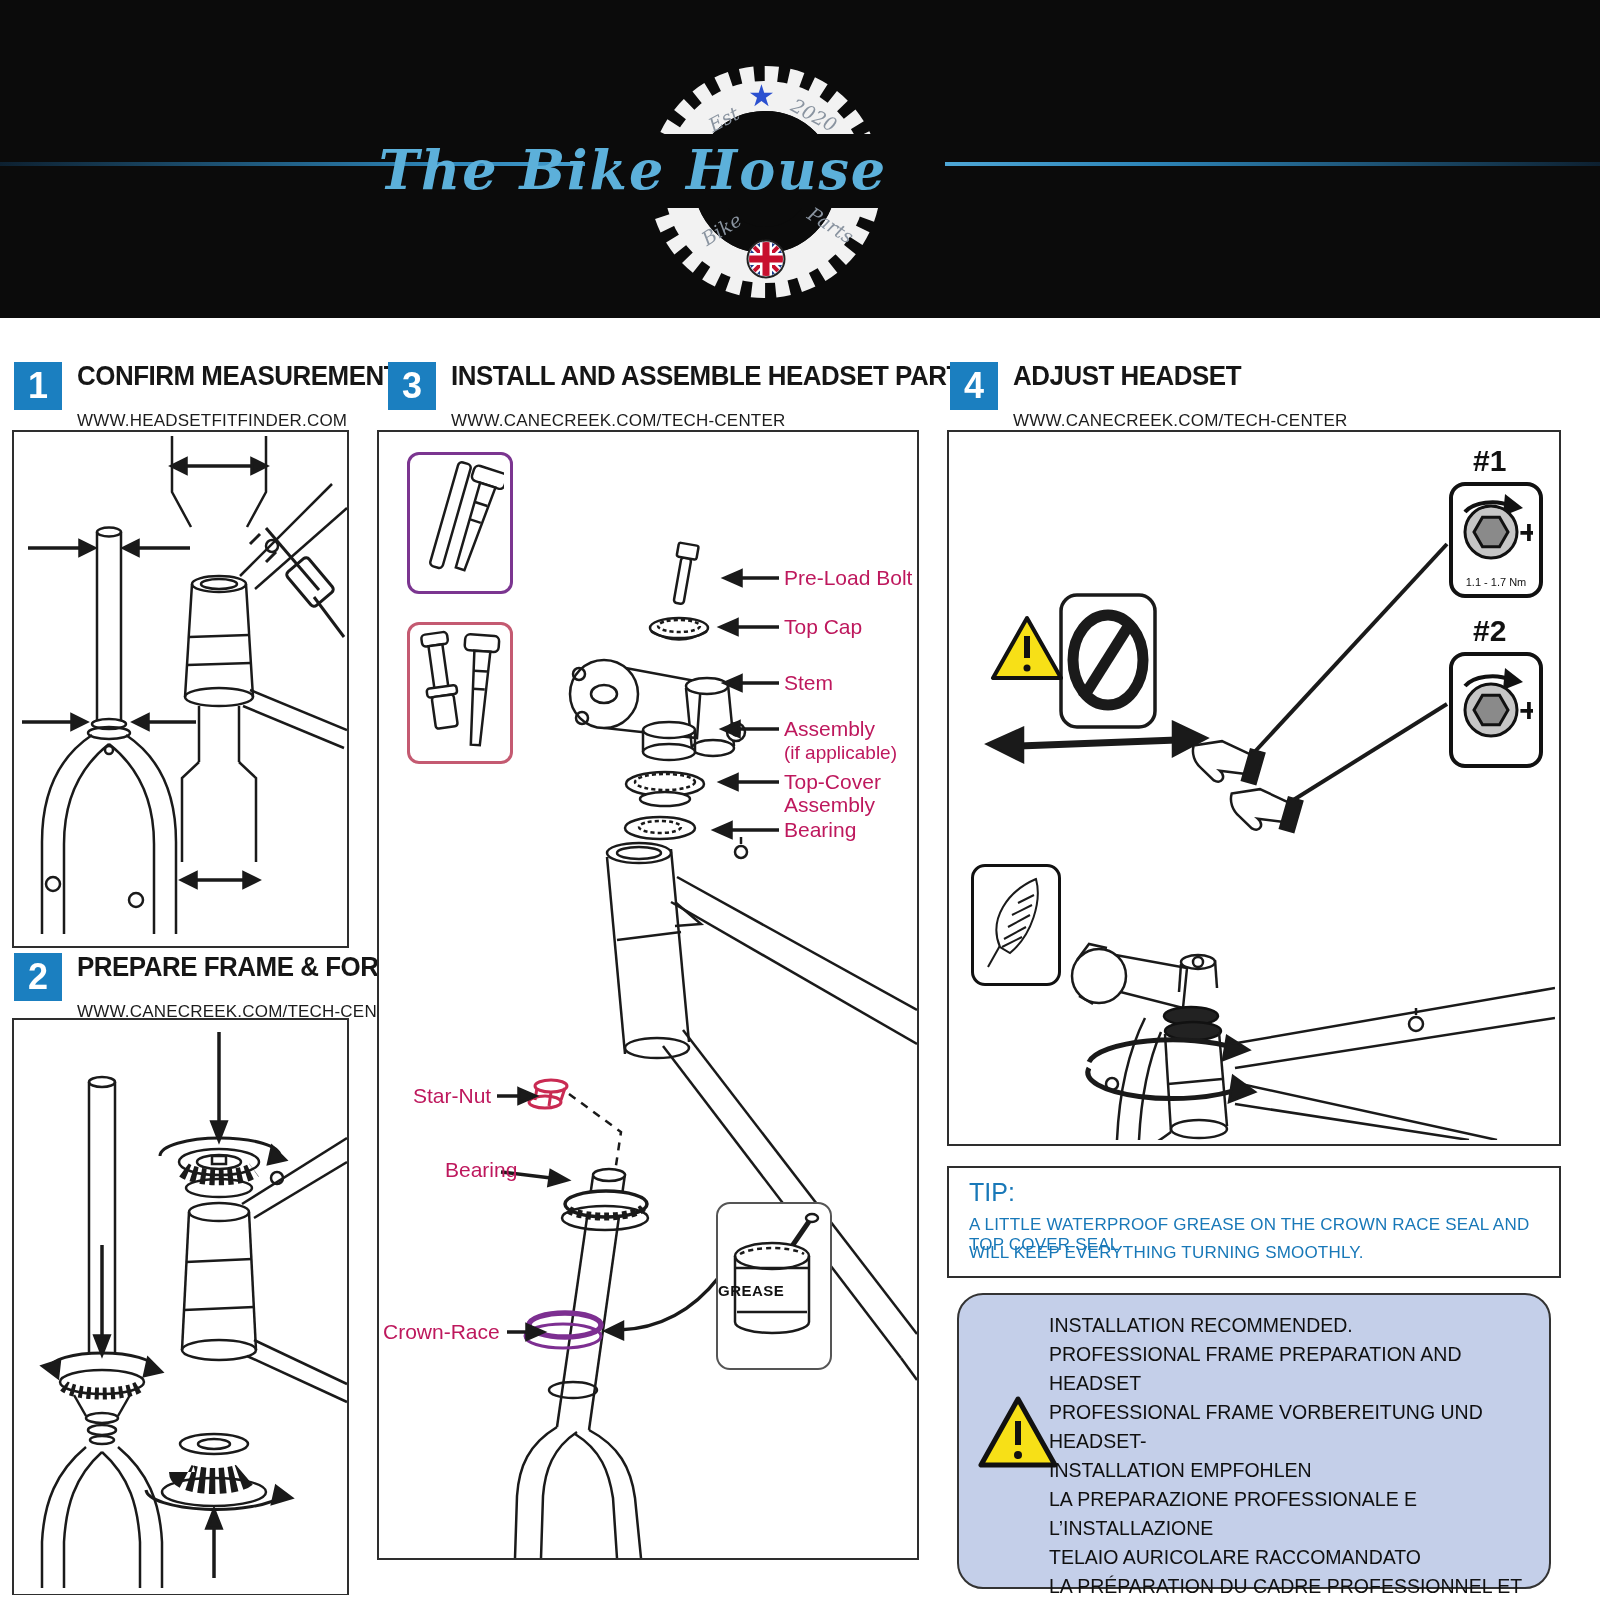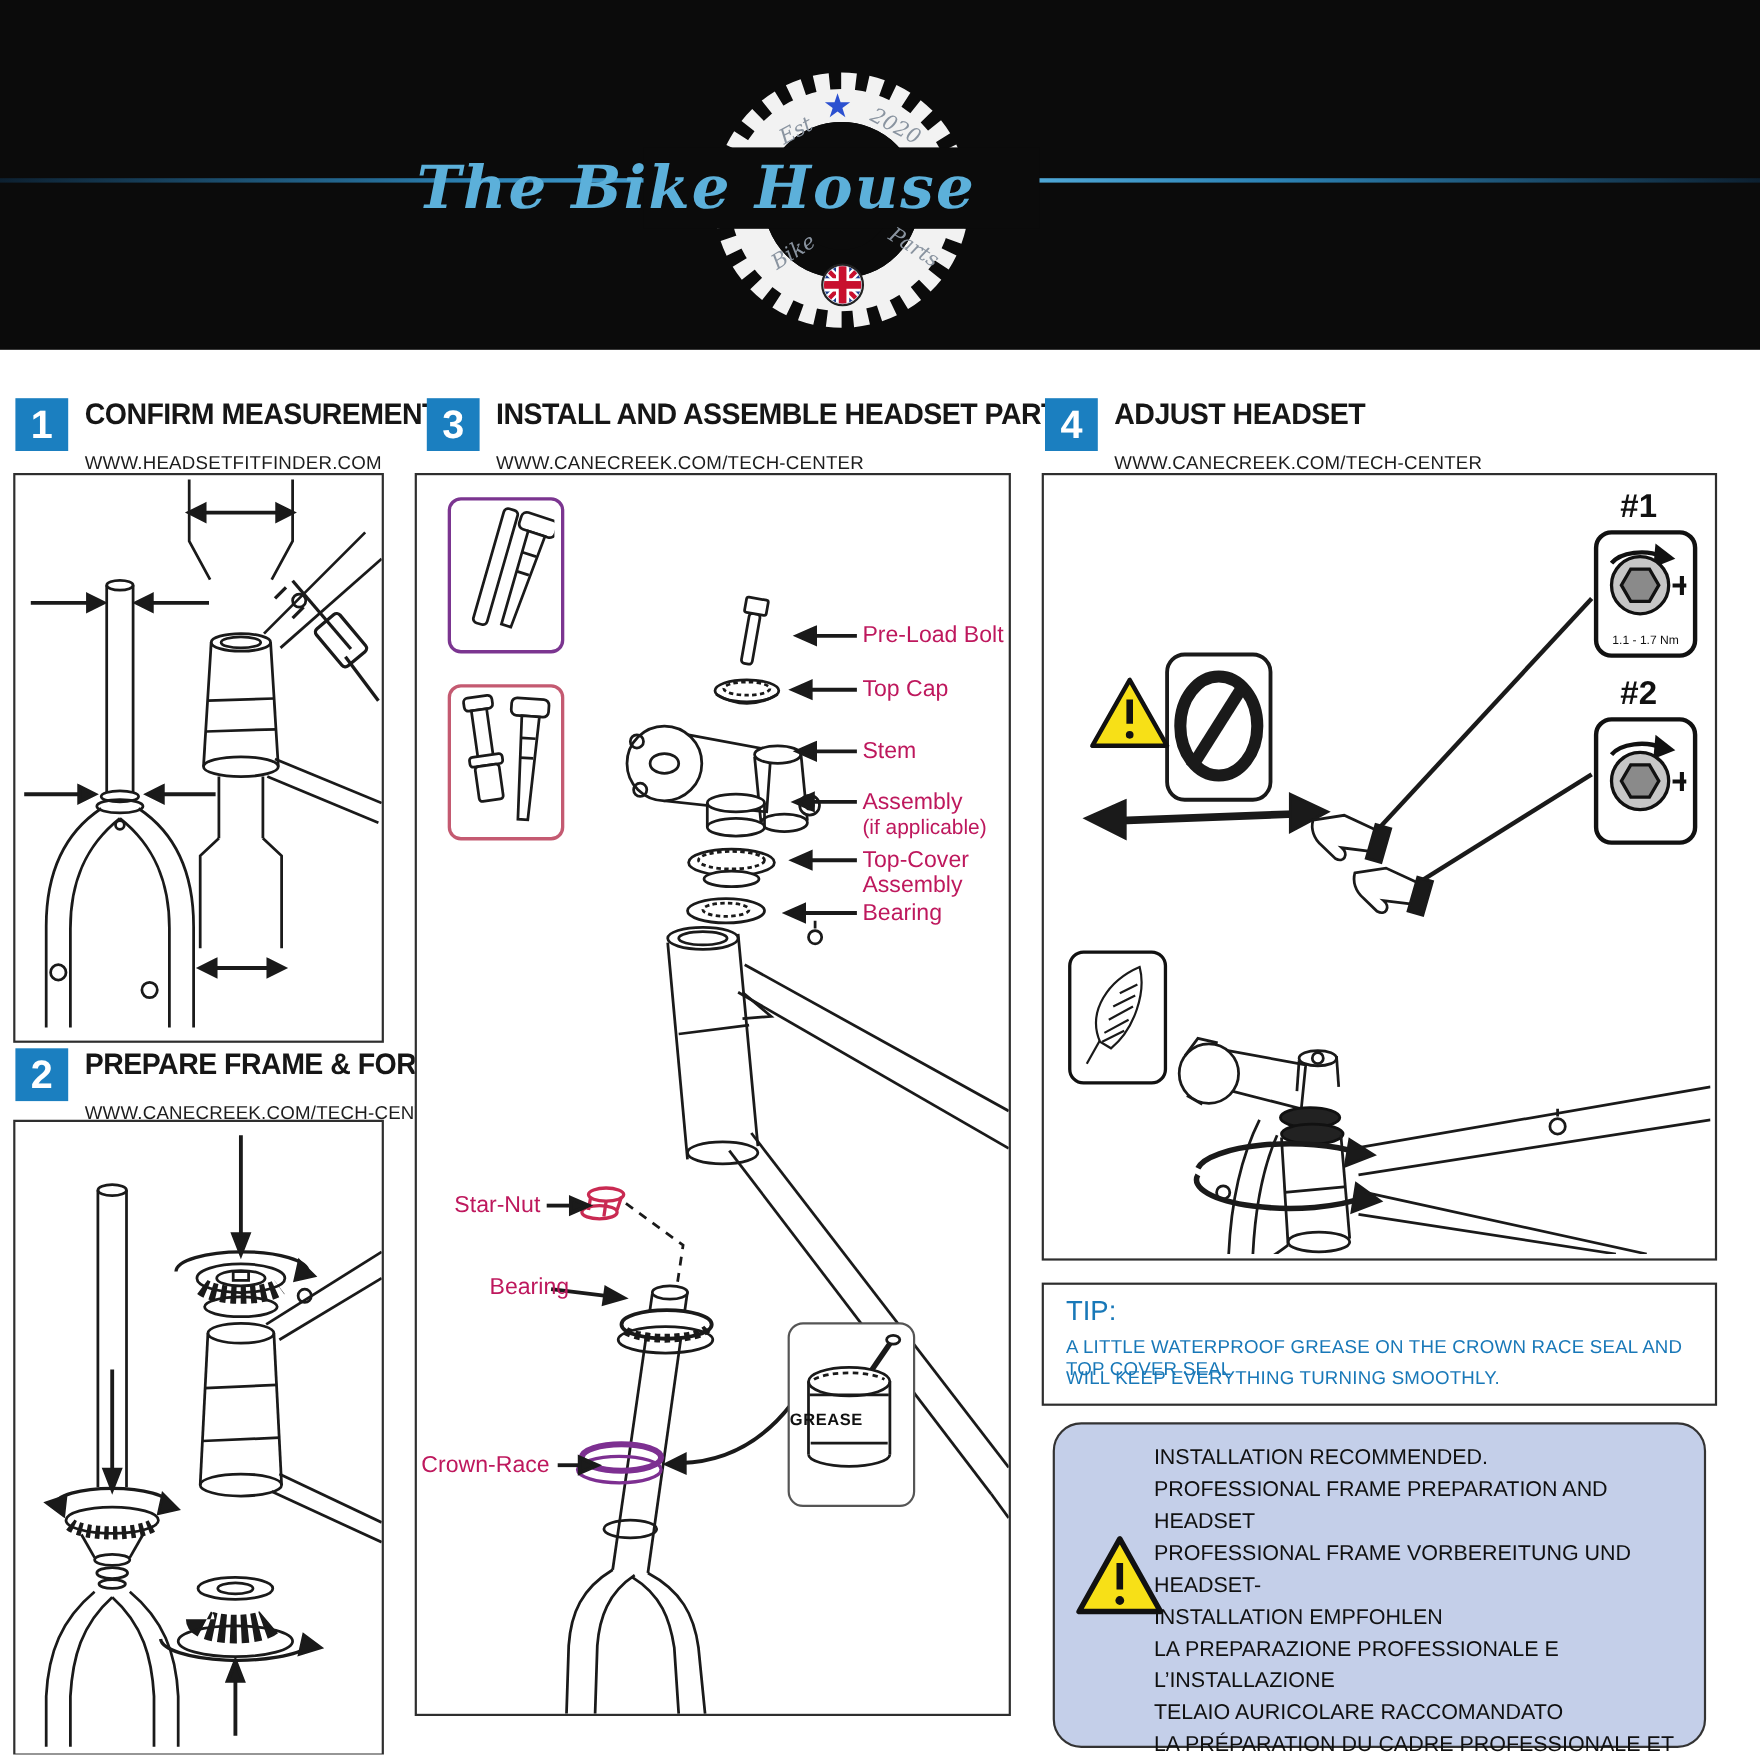--- a/index.html
+++ b/index.html
@@ -519,16 +519,16 @@
     <line x1="41" y1="26" x2="41" y2="50" stroke="#111" stroke-width="6"></line>
     <circle cx="41" cy="60" r="4" fill="#111"></circle>
   </svg>
   <div class="warn-text">
     <div>INSTALLATION RECOMMENDED.</div>
     <div>PROFESSIONAL FRAME PREPARATION AND HEADSET</div>
     <div>PROFESSIONAL FRAME VORBEREITUNG UND HEADSET-</div>
     <div>INSTALLATION EMPFOHLEN</div>
     <div>LA PREPARAZIONE PROFESSIONALE E L’INSTALLAZIONE</div>
     <div>TELAIO AURICOLARE RACCOMANDATO</div>
-    <div>LA PRÉPARATION DU CADRE PROFESSIONALE ET</div>
+    <div>LA PRÉPARATION DU CADRE PROFESSIONNEL ET</div>
 
   </div>
 </div>
 
 </body></html>

